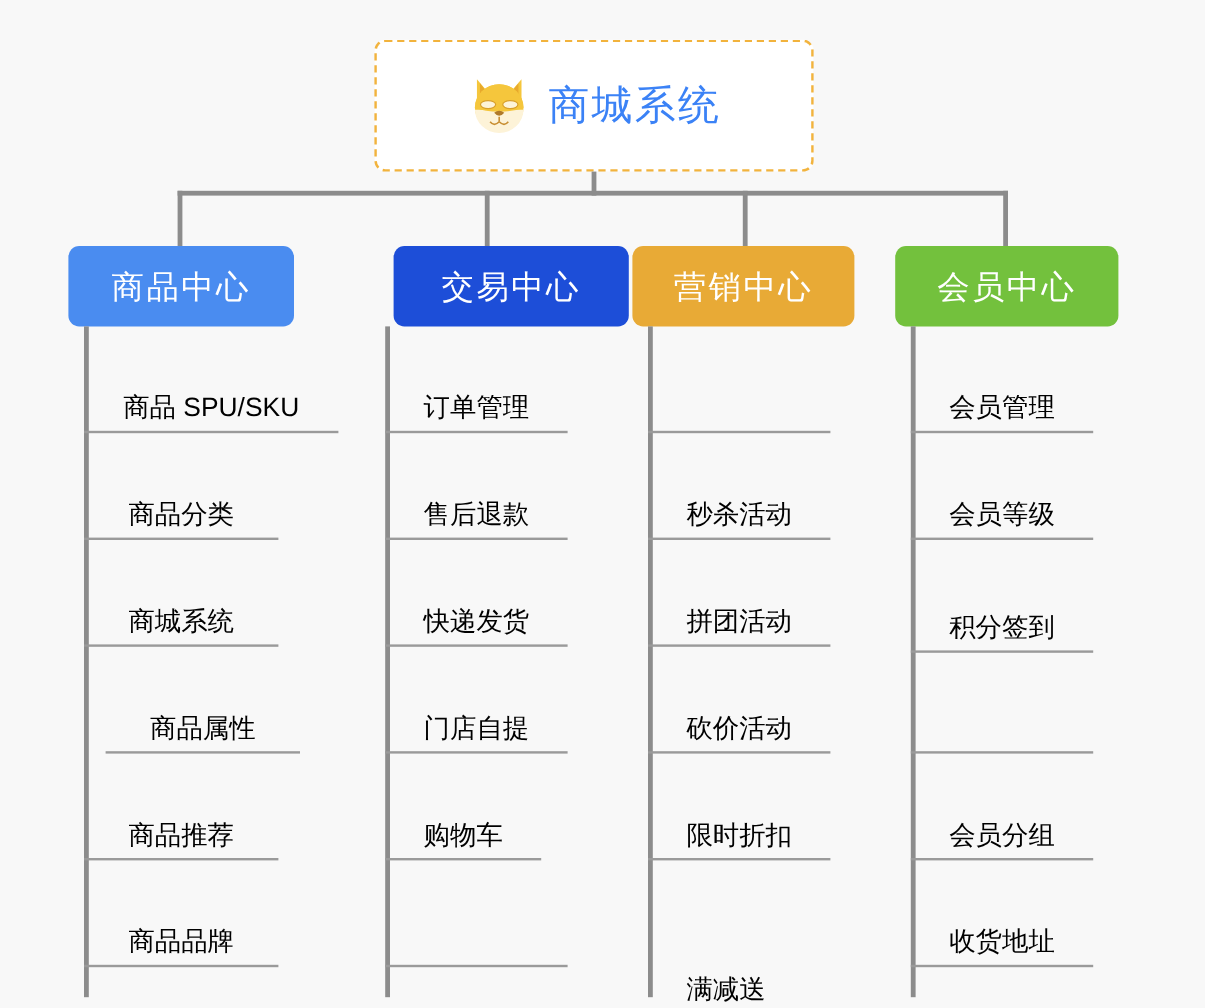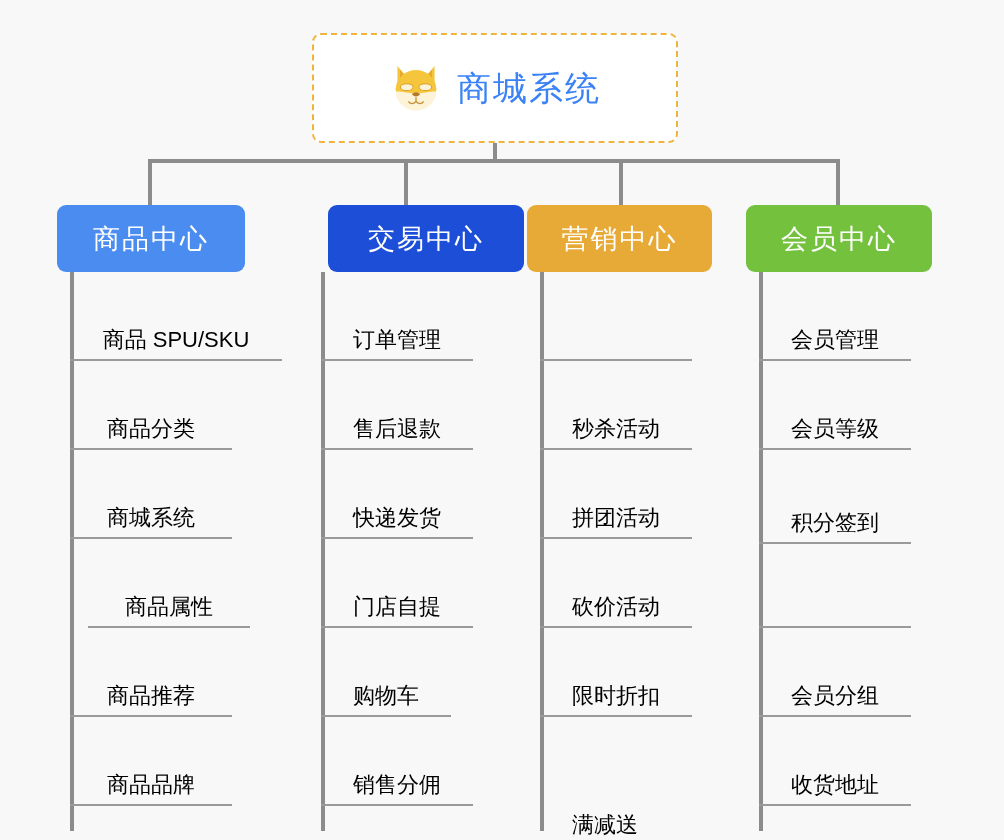--- a/index.html
+++ b/index.html
@@ -197,21 +197,20 @@
     </div>
     <div class="leaf" style="top:334px; width:152px;">
       <span class="leaf-label">门店自提</span>
       <div class="leaf-rule" style="width:152px;"></div>
     </div>
     <div class="leaf" style="top:423px; width:130px;">
       <span class="leaf-label">购物车</span>
       <div class="leaf-rule" style="width:130px;"></div>
     </div>
     <div class="leaf" style="top:512px; width:152px;">
-      <span class="leaf-label">销售分佣</span>
       <div class="leaf-rule" style="width:152px;"></div>
     </div>
   </div>
 
   <div class="column" id="col-2" style="left:527px;">
     <div class="cat-box" style="background:#e8aa36; width:185px;">
       <span>营销中心</span>
     </div>
     <div class="trunk" style="height:559px;"></div>
 

